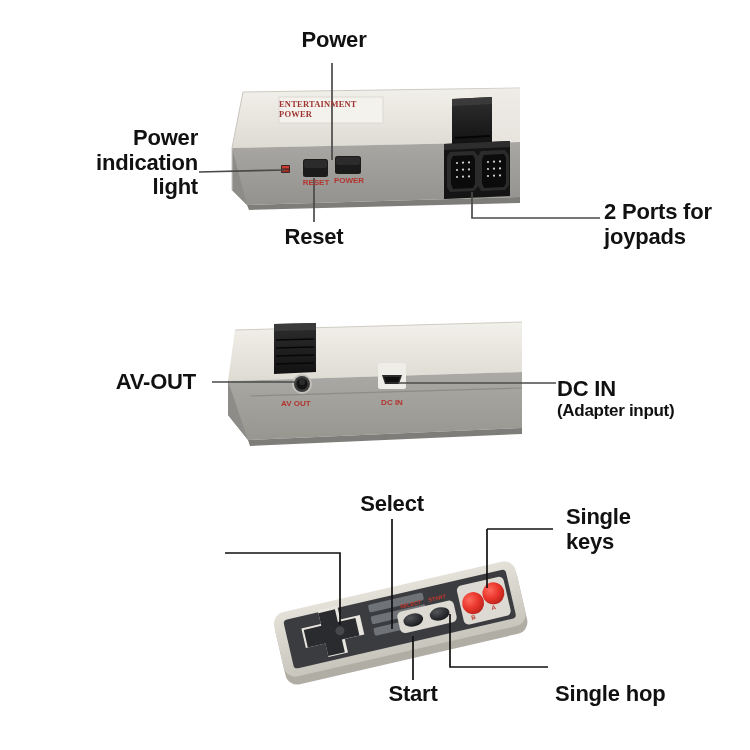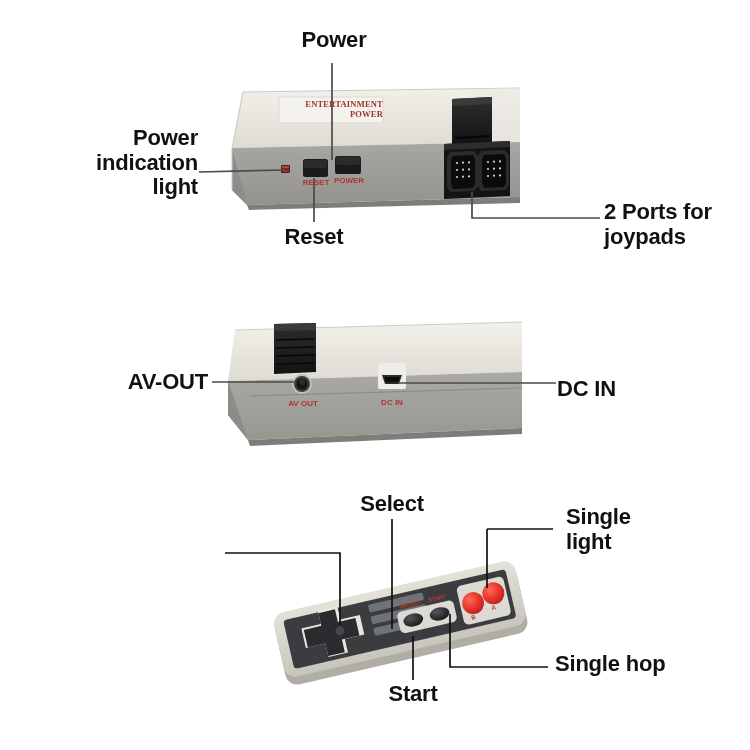--- a/index.html
+++ b/index.html
@@ -237,59 +237,60 @@
     <g stroke="#111111" stroke-width="1.7" fill="none">
       <path d="M392,519 L392,629"></path>
       <path d="M487,529 L487,588"></path>
       <path d="M487,529 L553,529"></path>
       <path d="M225,553 L340,553 L340,625"></path>
       <path d="M413,636 L413,680"></path>
       <path d="M450,614 L450,667 L548,667"></path>
     </g>
   </svg>
 
-  <div style="position:absolute;left:279px;top:99px;width:104px;text-align:right;
+  <div style="position:absolute;left:279px;top:99px;width:104px;text-align:left;
               font-family:'Liberation Serif',serif;color:#9e3330;font-weight:bold;
               font-size:8.5px;line-height:1.18;letter-spacing:0.2px;">
     <div>ENTERTAINMENT</div>
     <div>POWER</div>
   </div>
 
   <div style="position:absolute;left:295px;top:178px;width:42px;text-align:center;
               font-family:'Liberation Sans',sans-serif;color:#b3342f;font-weight:bold;font-size:8px;">RESET</div>
 
   <div style="position:absolute;left:328px;top:176px;width:42px;text-align:center;
               font-family:'Liberation Sans',sans-serif;color:#b3342f;font-weight:bold;font-size:8px;">POWER</div>
 
-  <div style="position:absolute;left:281px;top:399px;width:44px;text-align:center;
+  <div style="position:absolute;left:281px;top:399px;width:44px;
               font-family:'Liberation Sans',sans-serif;color:#b3342f;font-weight:bold;font-size:8px;">AV OUT</div>
 
   <div style="position:absolute;left:370px;top:398px;width:44px;text-align:center;
               font-family:'Liberation Sans',sans-serif;color:#b3342f;font-weight:bold;font-size:8px;">DC IN</div>
 
   <div class="callout cal-lg t-center" style="left:288px; top:28px; width:92px;">Power</div>
 
   <div class="callout cal-lg t-right" style="left:58px; top:126px; width:140px;">Power
 indication
 light</div>
 
   <div class="callout cal-lg t-center" style="left:268px; top:225px; width:92px;">Reset</div>
 
   <div class="callout cal-lg t-left" style="left:604px; top:200px; width:150px;">2 Ports for
 joypads</div>
 
-  <div class="callout cal-lg t-right" style="left:70px; top:370px; width:138px;">AV-OUT</div>
+  <div class="callout cal-lg t-right" style="left:58px; top:370px; width:138px;">AV-OUT</div>
 
   <div class="callout cal-lg t-left" style="left:557px; top:352px; width:190px;">
     <span>DC IN</span>
+    <span class="sub">(Adapter input)</span>
   </div>
 
   <div class="callout cal-lg t-center" style="left:346px; top:492px; width:92px;">Select</div>
 
   <div class="callout cal-lg t-left" style="left:566px; top:505px; width:150px;">Single
-light</div>
+keys</div>
 
 
   <div class="callout cal-lg t-center" style="left:367px; top:682px; width:92px;">Start</div>
 
-  <div class="callout cal-lg t-left" style="left:555px; top:652px; width:180px;">Single hop</div>
+  <div class="callout cal-lg t-left" style="left:555px; top:682px; width:180px;">Single hop</div>
 
 </div>
 
 </body></html>

